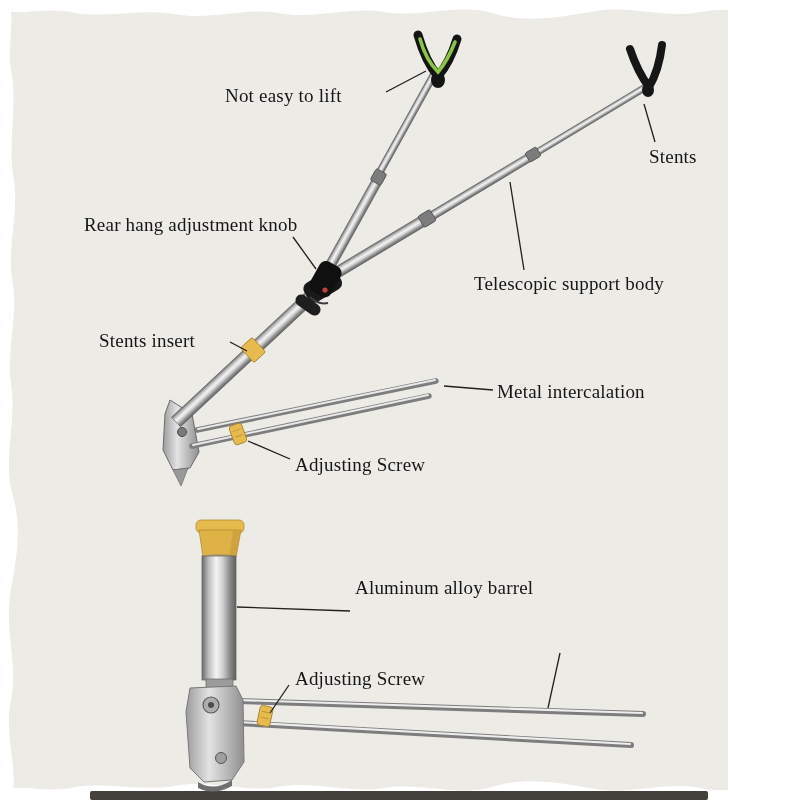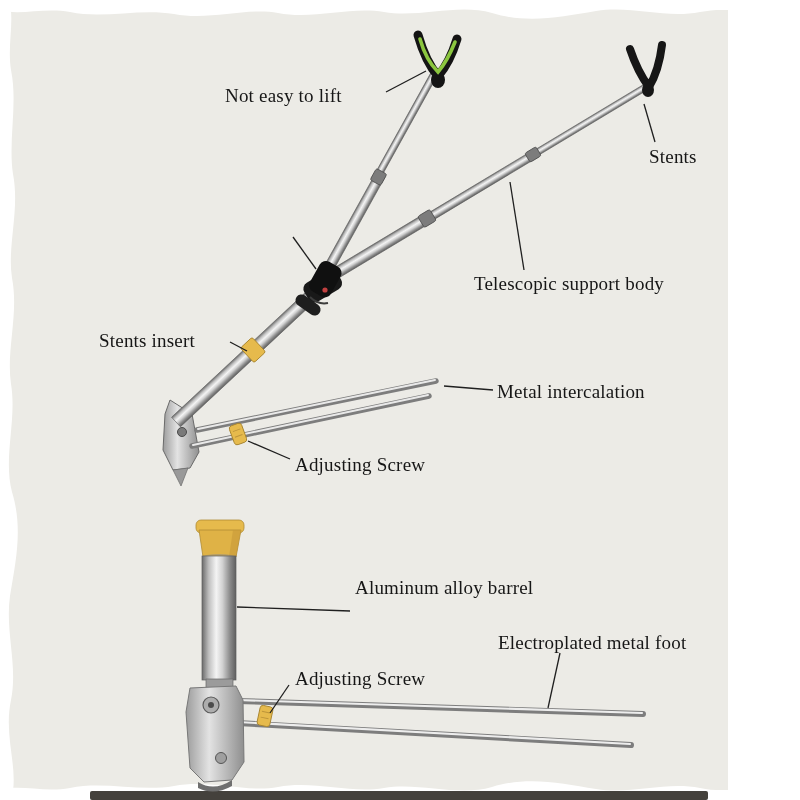--- a/index.html
+++ b/index.html
@@ -195,28 +195,28 @@
       <line x1="350" y1="611" x2="237" y2="607"></line>
       <line x1="560" y1="653" x2="548" y2="708"></line>
       <line x1="289" y1="685" x2="270" y2="713"></line>
     </g>
   </svg>
 
   <div class="label" style="left:225px;top:85px">Not easy to lift</div>
 
   <div class="label" style="left:649px;top:146px">Stents</div>
 
+  <div class="label" style="left:84px;top:214px">Rear hang adjustment knob</div>
 
   <div class="label" style="left:474px;top:273px">Telescopic support body</div>
 
   <div class="label" style="left:99px;top:330px">Stents insert</div>
 
   <div class="label" style="left:497px;top:381px">Metal intercalation</div>
 
   <div class="label" style="left:295px;top:454px">Adjusting Screw</div>
 
   <div class="label" style="left:355px;top:577px">Aluminum alloy barrel</div>
 
-  <div class="label" style="left:498px;top:632px">Electroplated metal foot</div>
 
   <div class="label" style="left:295px;top:668px">Adjusting Screw</div>
 
 </div>
 
 </body></html>

